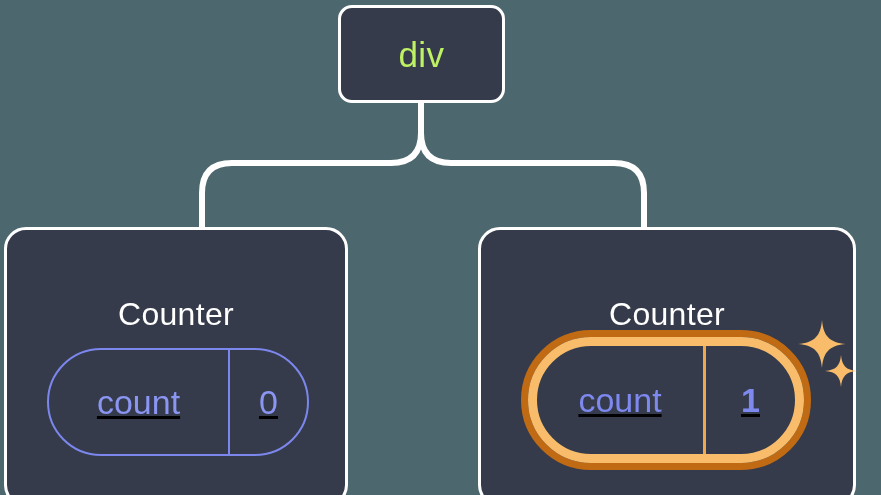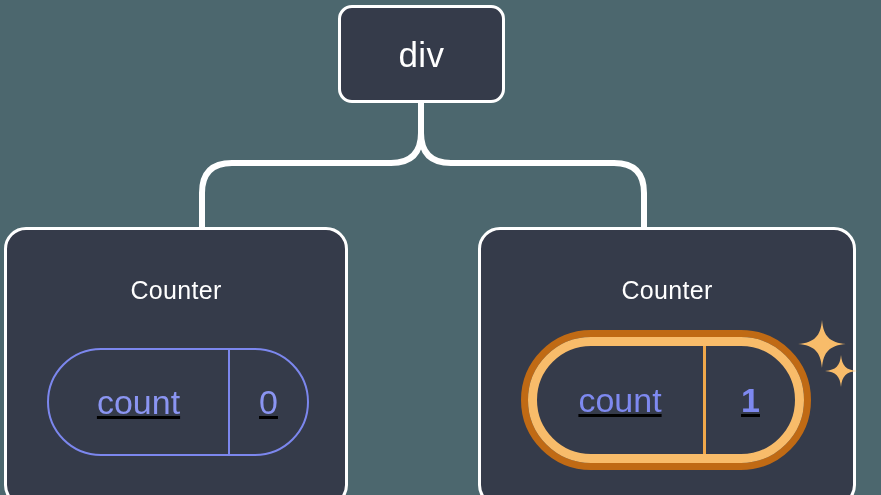--- a/index.html
+++ b/index.html
@@ -37,21 +37,21 @@
   #node-div {
     left: 338px;
     top: 5px;
     width: 167px;
     height: 98px;
     display: flex;
     align-items: center;
     justify-content: center;
   }
   #node-div .node-label {
-    color: #ffffff;
+    color: #bef264;
     font-size: 35px;
     font-weight: 400;
     letter-spacing: 0.5px;
     line-height: 1;
   }
 
   
   .card {
     position: absolute;
     top: 227px;
@@ -59,24 +59,24 @@
     border-radius: 22px;
     display: flex;
     flex-direction: column;
     align-items: center;
   }
   #card-left  { left: 4px;   width: 344px; }
   #card-right { left: 478px; width: 378px; }
 
   .card-title {
     color: #ffffff;
-    font-size: 25px;
+    font-size: 32px;
     font-weight: 400;
     letter-spacing: 0.3px;
-    margin-top: 48px;
+    margin-top: 68px;
     line-height: 1;
     white-space: nowrap;
   }
 
   
   .pill-wrap {
     position: absolute;
     text-decoration: underline;
   }
   #pill-wrap-left  { left: 40px; top: 118px; }

